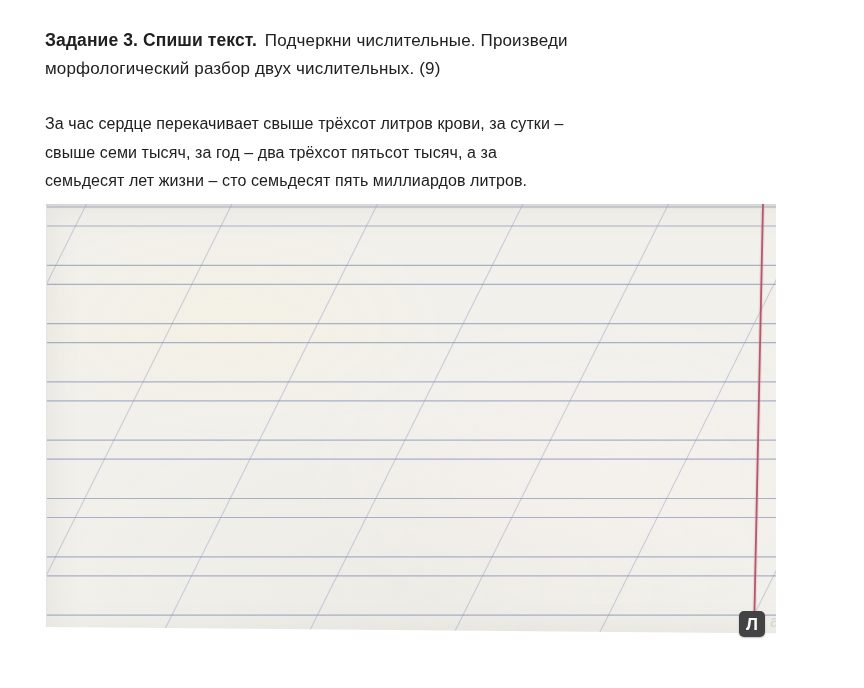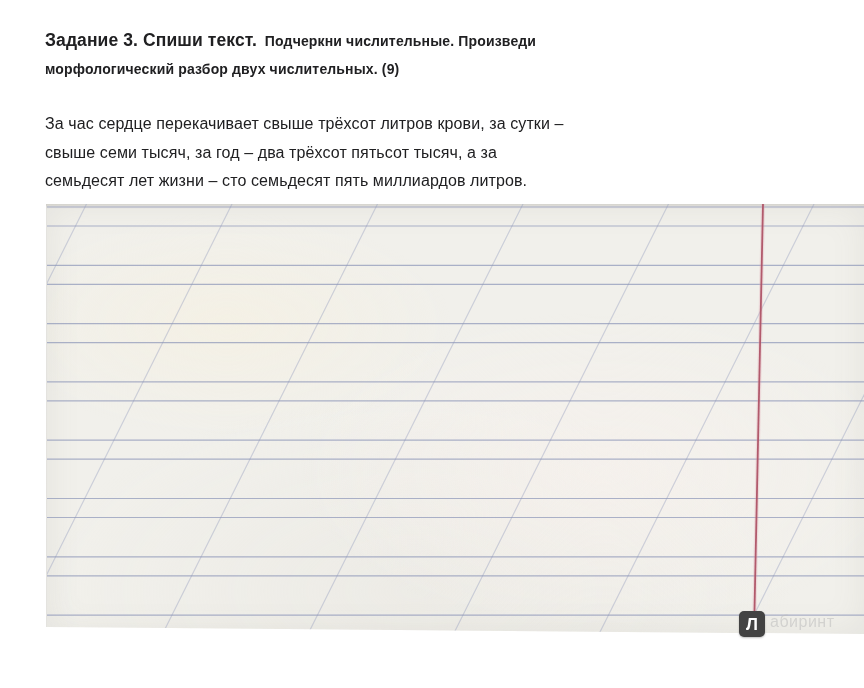--- a/index.html
+++ b/index.html
@@ -1,25 +1,25 @@
 <!DOCTYPE html>
 <html><head>
 <meta charset="utf-8">
 <style>
   html,body{margin:0;padding:0;background:#ffffff;}
   .page{
-    position:relative;width:864px;height:688px;background:#ffffff;
+    position:relative;width:776px;height:688px;background:#ffffff;
     font-family:"Liberation Sans","DejaVu Sans",sans-serif;
     color:#202022;overflow:hidden;
   }
   
   .heading{position:absolute;left:45px;top:26px;}
   .h-line{display:flex;align-items:baseline;line-height:28px;white-space:nowrap;}
   .task-label{font-size:17.5px;font-weight:700;margin-right:8px;letter-spacing:.1px;}
-  .task-instr{font-size:14px;font-weight:700;letter-spacing:.15px;}
+  .task-instr{font-size:17px;font-weight:400;letter-spacing:.15px;}
   
   .passage{position:absolute;left:45px;top:110px;font-size:16px;line-height:28.6px;}
   .passage .p-line{white-space:nowrap;letter-spacing:.1px;}
   
   .notebook{
     position:absolute;left:46px;top:204px;width:818px;height:430px;
     background-color:#f1f0eb;
     background-image:
       radial-gradient(ellipse 320px 160px at 22% 28%, rgba(247,241,224,.55), transparent 70%),
       radial-gradient(ellipse 420px 220px at 68% 62%, rgba(249,242,238,.55), transparent 72%),

